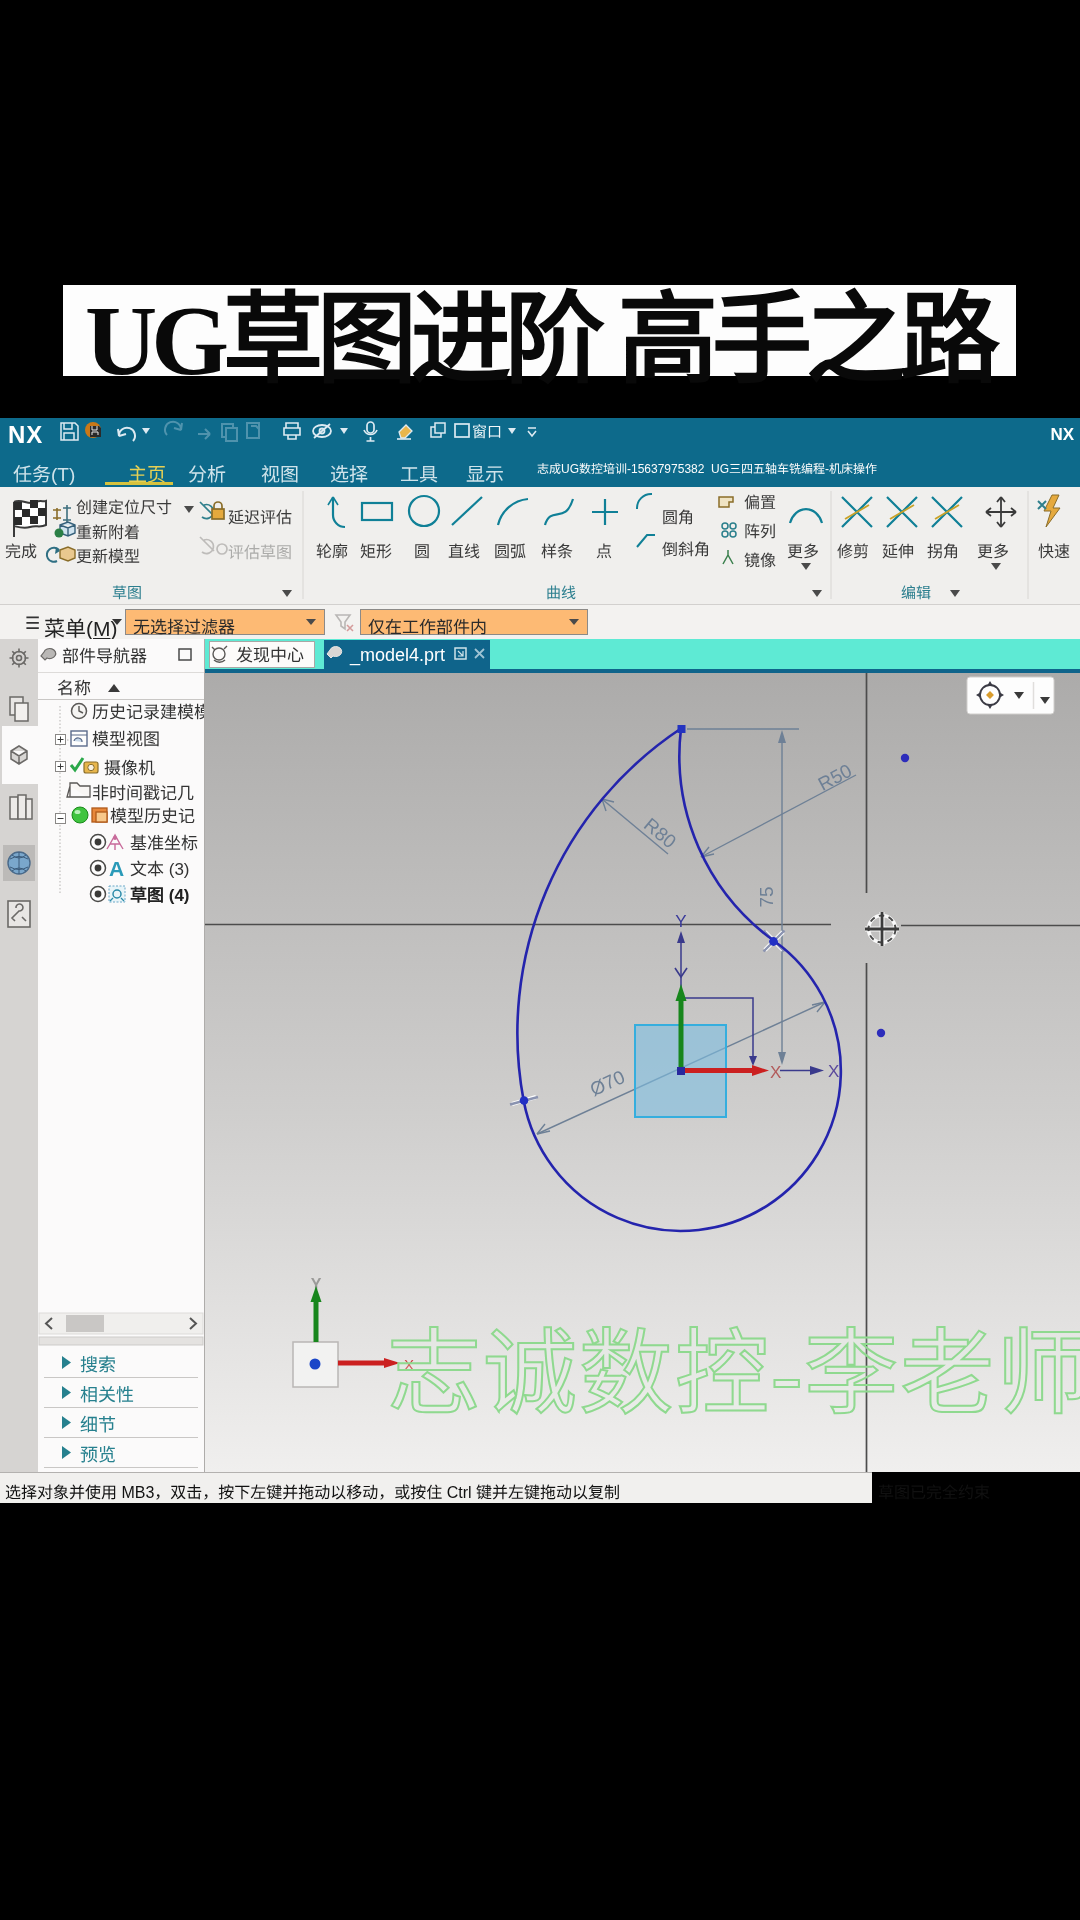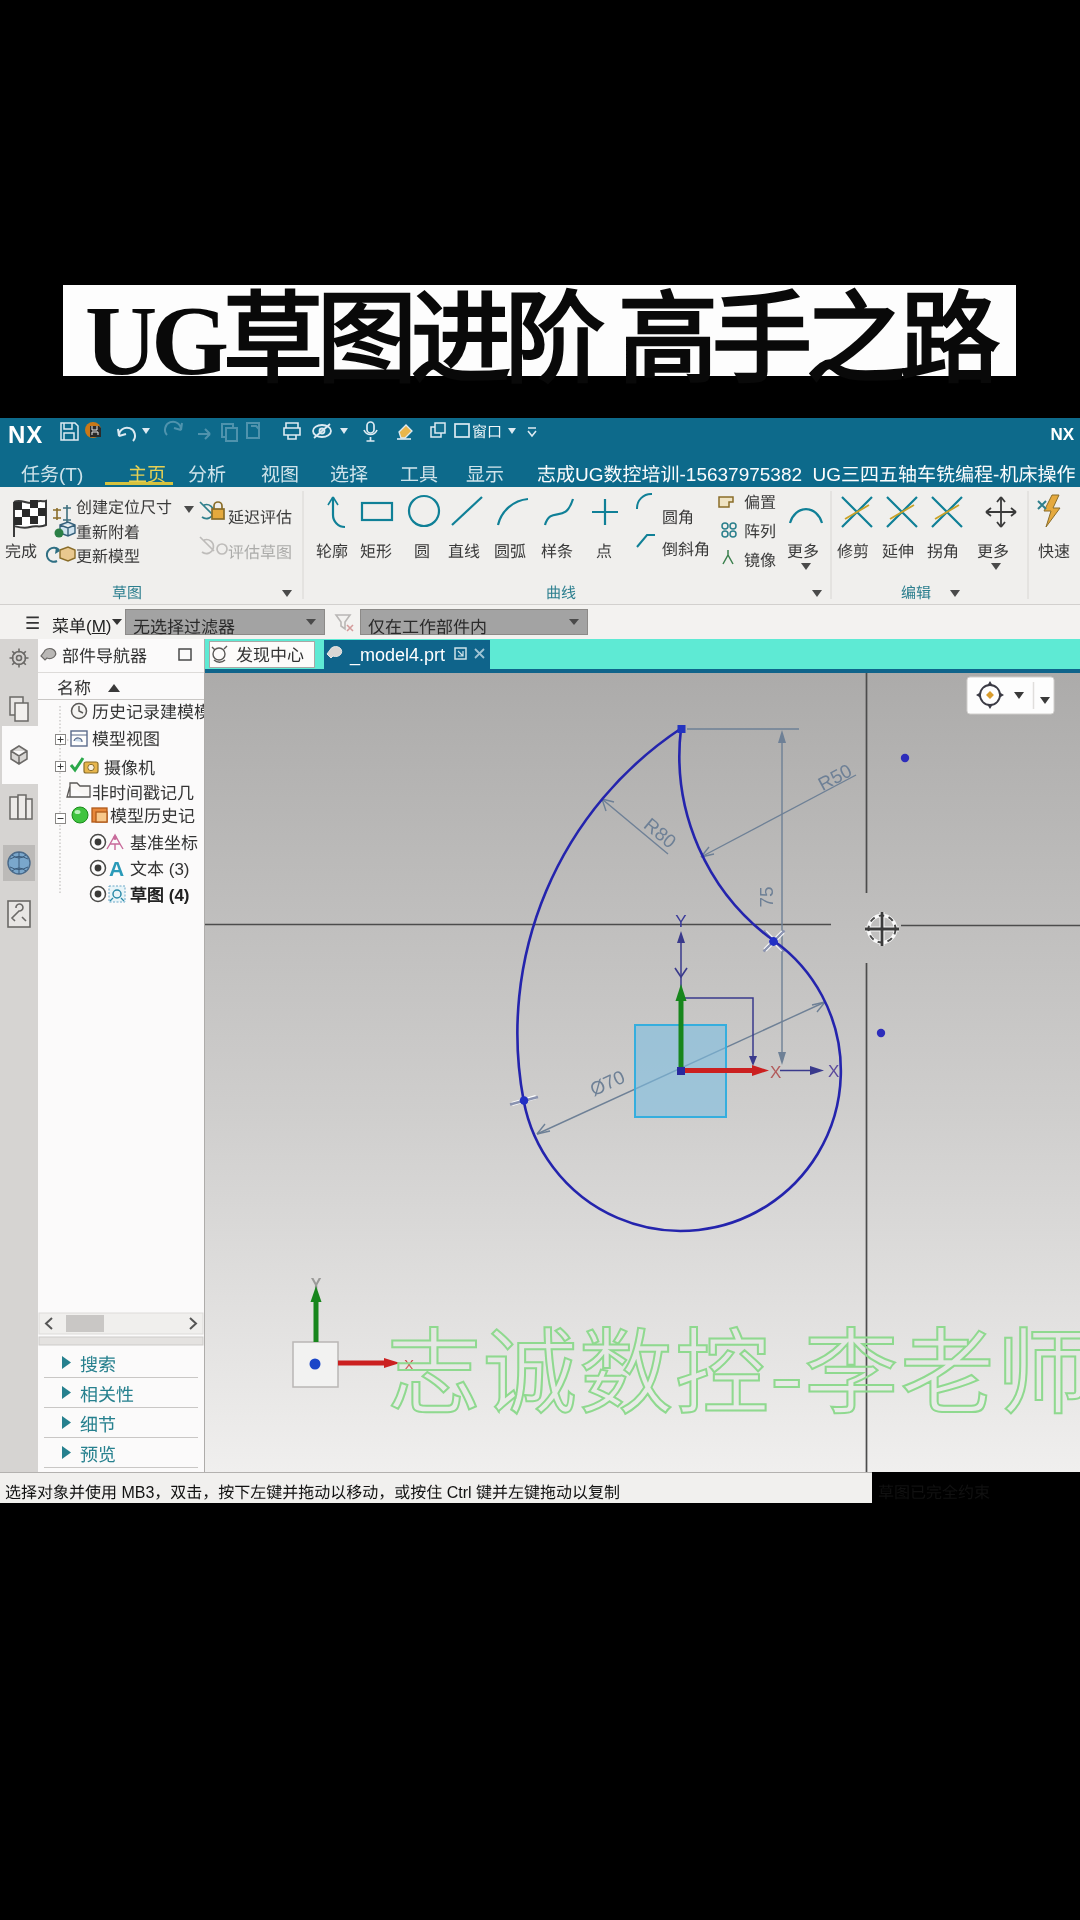--- a/index.html
+++ b/index.html
@@ -10,27 +10,27 @@
     display:flex;align-items:center;justify-content:center;}
   #banner span{font-family:"Liberation Serif", serif;font-weight:700;font-size:100px;
     color:#090909;letter-spacing:-6px;white-space:nowrap;}
   
   #titlebar{left:0;top:418px;width:1080px;height:69px;background:#0d6a8b;}
   #nxlogo{left:8px;top:421px;font-size:24px;font-weight:700;color:#fff;letter-spacing:1px;}
   #nxright{right:6px;top:425px;font-size:17px;font-weight:700;color:#fff;}
   .tbtxt{top:459px;font-size:19px;color:#cfe3ea;white-space:nowrap;}
   #tabhome{color:#e6d054;}
   #homeline{left:105px;top:482px;width:68px;height:3px;background:#d6c23e;}
-  #wintitle{left:537px;top:459px;font-size:19px;color:#fcfcfc;white-space:nowrap;}
+  #wintitle{left:537px;top:459px;font-size:12px;color:#fcfcfc;white-space:nowrap;}
   
   #ribbon{left:0;top:487px;width:1080px;height:117px;background:#f0efed;border-bottom:1px solid #d2d0ce;}
   .dtri{position:absolute;width:0;height:0;border-left:5px solid transparent;border-right:5px solid transparent;border-top:6px solid #4a4a4a;}
   
   #filterrow{left:0;top:605px;width:1080px;height:34px;background:#f3f2f0;border-bottom:1px solid #c9c7c5;}
-  .combo{position:absolute;top:4px;height:24px;background:#a3a3a3;border:1px solid #8c8a88;}
+  .combo{position:absolute;top:4px;height:24px;background:#fdba74;border:1px solid #8c8a88;}
   .combo .ct{position:absolute;left:7px;top:3px;font-size:17px;color:#2a2a2a;white-space:nowrap;}
   
   #resbar{left:0;top:639px;width:38px;height:833px;background:#d6d4d2;}
   #navpanel{left:38px;top:639px;width:167px;height:833px;background:#fbfafa;border-right:1px solid #aeacaa;box-sizing:border-box;}
   
   #cantabs{left:205px;top:639px;width:937px;height:30px;background:#5eead4;}
   #tab1{position:absolute;left:4px;top:2px;width:106px;height:27px;background:#fcfbfa;border:1px solid #a9a7a5;box-sizing:border-box;}
   #tab2{position:absolute;left:119px;top:1px;width:166px;height:29px;background:#0f648b;}
   #tealstrip{left:205px;top:669px;width:875px;height:4px;background:#0f648b;}
   
@@ -89,21 +89,21 @@
           <rect x="435" y="5" width="10" height="10" fill="#15708f"></rect>
         </g>
         <rect x="455" y="6" width="14" height="13" fill="none" stroke="#ddeaf2" stroke-width="1.7"></rect>
         <text x="472" y="19" font-size="15" fill="#f2f8fa" font-family="Liberation Sans, sans-serif">窗口</text>
         <path d="M508 10 l8 0 l-4 6 Z" fill="#ddeaf2"></path>
         <path d="M527 9 h10 m-10 4 l5 5 l5 -5" stroke="#ddeaf2" stroke-width="0" fill="none"></path>
         <path d="M528 10 h8 M528 13 l4 5 l4 -5" stroke="#ddeaf2" stroke-width="1.6" fill="none"></path>
       </g>
     </svg>
   </div>
-  <div class="abs tbtxt" style="left:21px;">任务(T)</div>
+  <div class="abs tbtxt" style="left:13px;">任务(T)</div>
   <div class="abs tbtxt" id="tabhome" style="left:128px;text-align:center;">主页</div>
   <div class="abs" id="homeline"></div>
   <div class="abs tbtxt" style="left:188px;">分析</div>
   <div class="abs tbtxt" style="left:261px;">视图</div>
   <div class="abs tbtxt" style="left:330px;">选择</div>
   <div class="abs tbtxt" style="left:400px;">工具</div>
   <div class="abs tbtxt" style="left:466px;">显示</div>
   <div class="abs" id="wintitle">志成UG数控培训-15637975382&nbsp;&nbsp;UG三四五轴车铣编程-机床操作</div>
 
   <div id="ribbon" class="abs">
@@ -222,21 +222,21 @@
       <line x1="1028" y1="4" x2="1028" y2="112" stroke="#d8d6d3"></line>
 
       <path d="M1052 8 l-8 16 h7 l-5 16 l14 -19 h-7 l6 -13 Z" fill="#e5a93d" stroke="#8a6d29"></path>
       <path d="M1038 14 l8 8 M1038 22 l8 -8" stroke="#2f7f8c" stroke-width="2" fill="none"></path>
       <text x="1038" y="70" font-size="16" fill="#3a3a3a">快速</text>
     </svg>
   </div>
 
   <div id="filterrow" class="abs">
     <div style="position:absolute;left:25px;top:8px;font-size:17px;color:#333;">☰</div>
-    <div style="position:absolute;left:52px;top:7px;font-size:17px;color:#222;">菜单(<u>M</u>)</div>
+    <div style="position:absolute;left:44px;top:7px;font-size:21px;color:#222;">菜单(<u>M</u>)</div>
     <div class="dtri" style="left:112px;top:14px;border-top-color:#333;"></div>
     <div class="combo" style="left:125px;width:198px;">
       <span class="ct">无选择过滤器</span>
       <div class="dtri" style="right:8px;top:9px;"></div>
     </div>
     <svg style="position:absolute;left:333px;top:6px;" width="24" height="24" viewBox="0 0 24 24">
       <path d="M3 4 h14 l-5 7 v7 l-4 -3 v-4 Z" fill="none" stroke="#b9b7b5" stroke-width="1.6"></path>
       <path d="M14 14 l6 6 M20 14 l-6 6" stroke="#c87878" stroke-width="1.6" opacity="0.7"></path>
     </svg>
     <div class="combo" style="left:360px;width:203px;padding-left:23px;">

